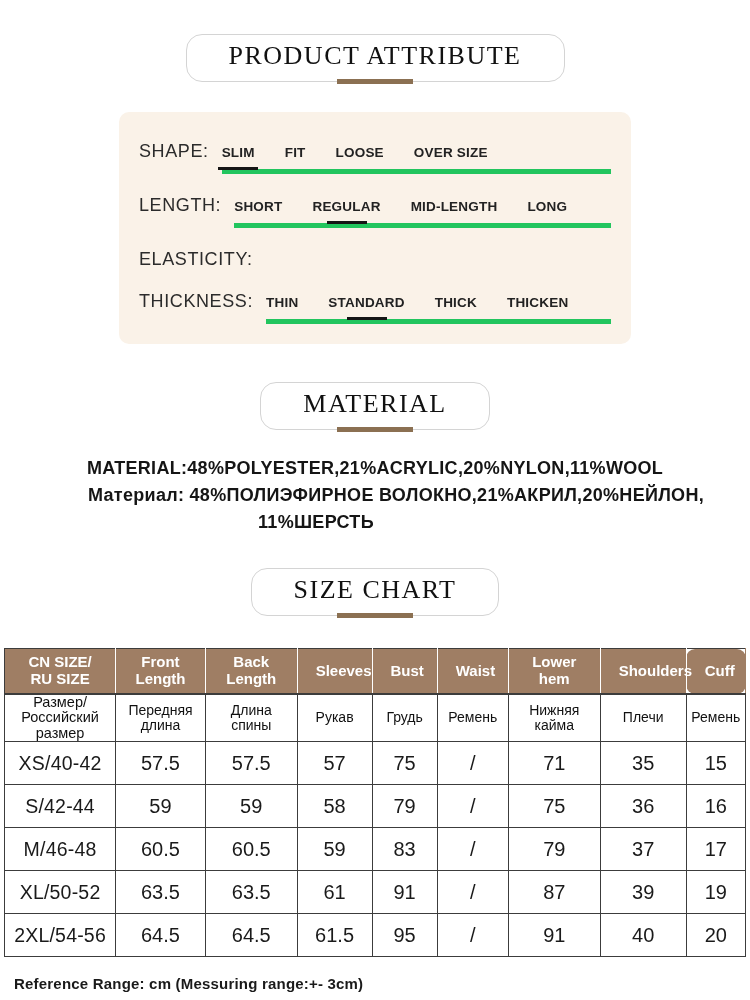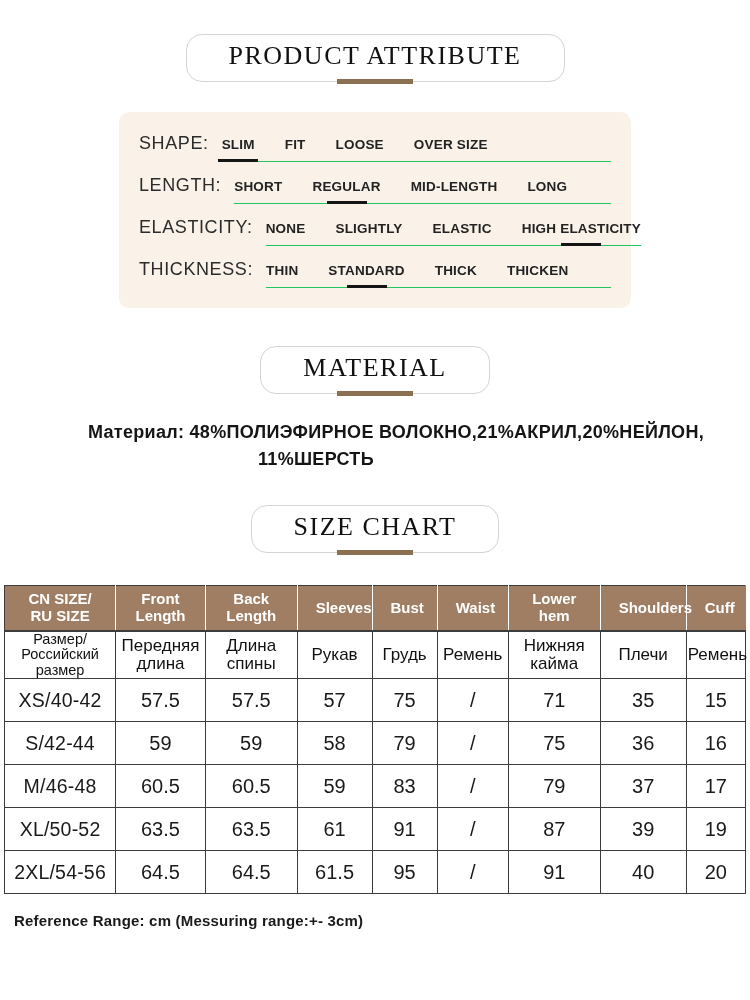--- a/index.html
+++ b/index.html
@@ -33,29 +33,29 @@
     content:"";position:absolute;left:50%;bottom:-3px;transform:translateX(-50%);
     width:76px;height:5px;background:var(--bar);
   }
 
   
   .attr-panel{
     width:512px;margin:30px auto 0;
     background:var(--beige);border-radius:10px;
     padding:8px 20px 20px;
   }
-  .attr-row{display:flex;align-items:baseline;margin-top:13px;}
+  .attr-row{display:flex;align-items:baseline;margin-top:21px;}
   .attr-label{
     font-size:18px;color:#2b2b2b;letter-spacing:0.6px;
     white-space:nowrap;flex:0 0 auto;
   }
   .attr-options{
     flex:1;display:flex;column-gap:30px;align-items:baseline;
     margin-left:13px;padding:2px 0 9px;
-    border-bottom:1px solid #22c55e;
+    border-bottom:5px solid #22c55e;
   }
   .attr-option{
     position:relative;font-size:13.5px;font-weight:bold;
     letter-spacing:0.2px;color:#222;white-space:nowrap;
   }
   .attr-option.selected::after{
     content:"";position:absolute;left:50%;bottom:-10px;transform:translateX(-50%);
     width:40px;height:3.5px;background:var(--sel);
   }
 
@@ -79,24 +79,24 @@
   }
   col.c0{width:15.0%}col.c1{width:12.1%}col.c2{width:12.4%}
   col.c3{width:10.1%}col.c4{width:8.8%}col.c5{width:9.6%}
   col.c6{width:12.4%}col.c7{width:11.6%}col.c8{width:8.0%}
   tr.h-en th{
     background:var(--brown);color:#fff;
     font-size:15px;font-weight:bold;height:45px;
     border-right:1px solid #fff;border-bottom:2px solid var(--line-dark);
     white-space:pre-line;line-height:1.1;padding:0 18px;vertical-align:middle;
   }
-  tr.h-en th:last-child{border-right:1px solid var(--brown);}
+  tr.h-en th:last-child{border-right:1px solid var(--brown);border-radius:9px;}
   tr.h-ru th{
     background:#fff;color:#111;font-weight:400;
-    font-size:17px;height:48px;
+    font-size:14px;height:48px;
     border:1px solid var(--line-dark);
     white-space:pre-line;line-height:1.08;padding:0 1px;vertical-align:middle;
   }
   tr.h-ru th:first-child{font-size:14.5px;margin-top:29px;}
   tbody td{
     border:1px solid var(--line-dark);
     height:43px;font-size:20px;color:#1a1a1a;vertical-align:middle;
   }
   tbody td:first-child{font-size:19.5px;letter-spacing:0.2px;}
 
@@ -128,45 +128,40 @@
             <div class="attr-label">LENGTH:</div>
             <div class="attr-options">
               <span class="attr-option">SHORT</span>
               <span class="attr-option selected">REGULAR</span>
               <span class="attr-option">MID-LENGTH</span>
               <span class="attr-option">LONG</span>
             </div>
           </div>
           <div class="attr-row">
             <div class="attr-label">ELASTICITY:</div>
-            <div class="attr-options">
-              <span class="attr-option">NONE</span>
-              <span class="attr-option">SLIGHTLY</span>
-              <span class="attr-option">ELASTIC</span>
-              <span class="attr-option selected">HIGH ELASTICITY</span>
-            </div>
           </div>
           <div class="attr-row">
             <div class="attr-label">THICKNESS:</div>
             <div class="attr-options">
               <span class="attr-option">THIN</span>
               <span class="attr-option selected">STANDARD</span>
               <span class="attr-option">THICK</span>
               <span class="attr-option">THICKEN</span>
             </div>
           </div>
         </div>
     </div>
   </div>
 
   <div class="section-material">
     <div class="title-wrap">
       <div class="title-box">MATERIAL</div>
     </div>
     <div class="material-block">
+      <div class="material-en">MATERIAL:48%POLYESTER,21%ACRYLIC,20%NYLON,11%WOOL</div>
       <div class="material-ru">Материал: 48%ПОЛИЭФИРНОЕ ВОЛОКНО,21%АКРИЛ,20%НЕЙЛОН,</div>
       <div class="material-ru2">11%ШЕРСТЬ</div>
     </div>
   </div>
 
   <div class="section-size">
     <div class="title-wrap">
       <div class="title-box">SIZE CHART</div>
     </div>
     <table class="size-table">

